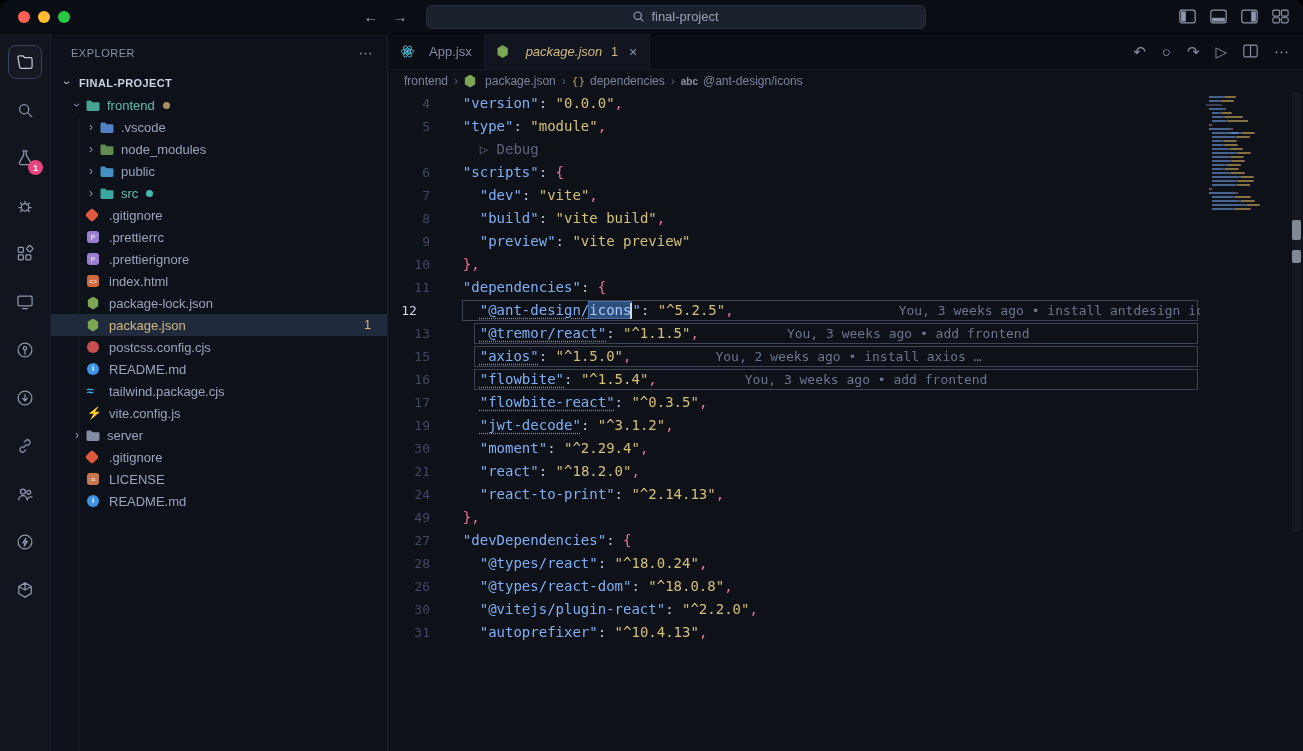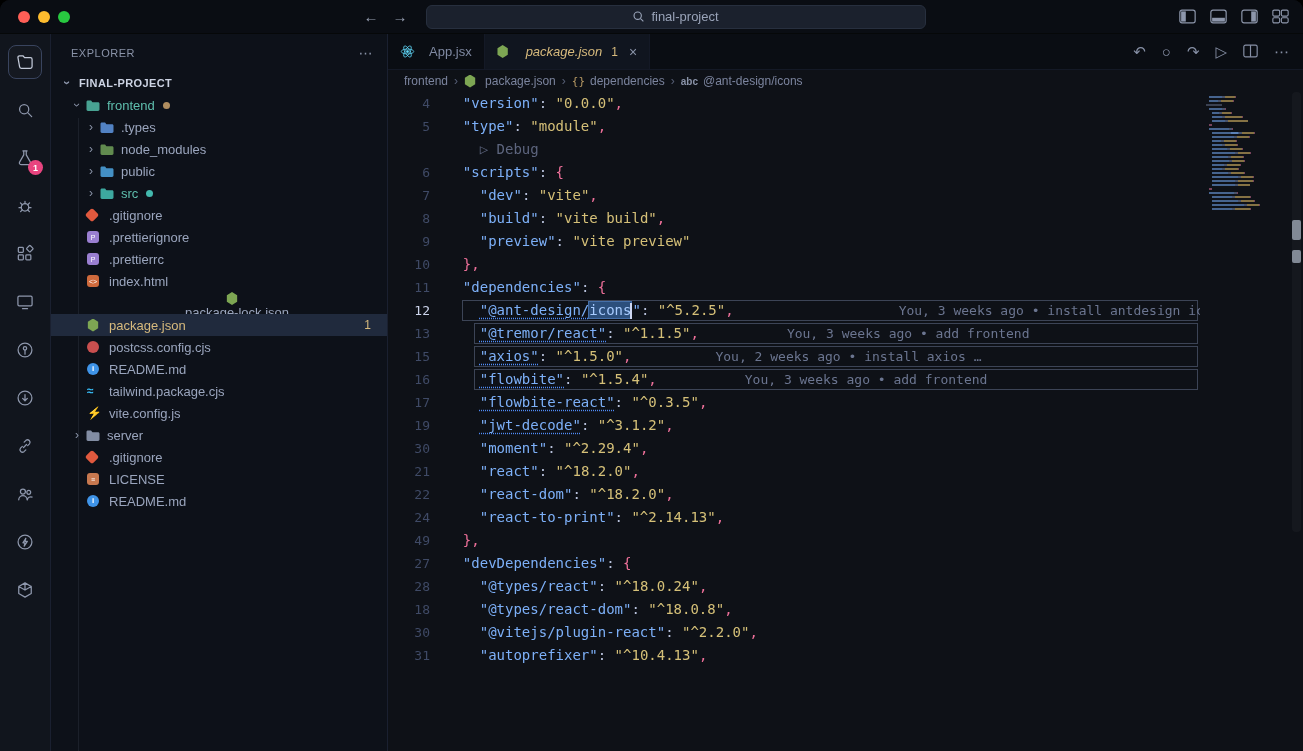--- a/index.html
+++ b/index.html
@@ -64,21 +64,21 @@
   .breadcrumbs { height:22px; flex:none; display:flex; align-items:center; padding-left:16px; gap:6px; font-size:12px; color:#7b849e; background:#0e1117; }
   .bc-sep { color:#565e75; }
   .bc-item { display:inline-flex; align-items:center; gap:5px; }
   .bc-glyph { color:#b89a64; font-size:11px; font-family:"DejaVu Sans Mono",monospace; }
   .bc-abc { color:#8a93a8; font-size:10px; font-weight:bold; }
 
   .editor-body { flex:1; display:flex; min-height:0; position:relative; }
   .codepane { flex:1; overflow:hidden; font-family:"DejaVu Sans Mono",monospace; font-size:14px; min-width:0; }
   .crow { height:23px; line-height:23px; display:flex; position:relative; }
   .gut { width:58px; flex:none; text-align:right; padding-right:16px; color:#3f4a66; font-size:13px; }
-  .gut.cur { color:#cdd5ec; }
+  .gut.cur { color:#cdd5ec;text-align:center; }
   .ctxt { flex:1; white-space:pre; overflow:hidden; position:relative; }
   .tk-w { color:#a9b1d6; }
   .tk-k { color:#7db0f8; }
   .tk-sq { color:#7db0f8; text-decoration:underline; text-decoration-style:dotted; text-decoration-color:#4f8cf7; text-underline-offset:3px; }
   .tk-sel { color:#a8ccff; background:#2c4f7c; box-shadow:0 0 0 1px #456fa8; }
   .tk-cu { display:inline-block; width:2px; height:16px; background:#cdd6f0; vertical-align:middle; margin:0 0 0 -1px; }
   .tk-c { color:#b8c2dc; }
   .tk-s { color:#d5c078; }
   .tk-p { color:#f0719b; }
   .tk-g { color:#5d657e; }
@@ -245,21 +245,21 @@
             <span class="flabel" style="color: rgb(95, 191, 174);">frontend</span>
             <span class="fdot" style="background: rgb(176, 141, 95);"></span>
           </div>
           <div class="trow" style="padding-left: 32px;">
             <span class="chev">›</span>
             <span class="ficon">
               <svg width="16" height="13" viewBox="0 0 16 14">
                 <path d="M1 3.2C1 2.4 1.7 1.7 2.5 1.7h3.4l1.5 1.8h6.1c.8 0 1.5.7 1.5 1.5v6.3c0 .8-.7 1.5-1.5 1.5h-11C1.7 12.8 1 12.1 1 11.3z" fill="#5a8fd6" opacity=".9"></path>
               </svg>
             </span>
-            <span class="flabel">.types</span>
+            <span class="flabel">.vscode</span>
           </div>
           <div class="trow" style="padding-left: 32px;">
             <span class="chev">›</span>
             <span class="ficon">
               <svg width="16" height="13" viewBox="0 0 16 14">
                 <path d="M1 3.2C1 2.4 1.7 1.7 2.5 1.7h3.4l1.5 1.8h6.1c.8 0 1.5.7 1.5 1.5v6.3c0 .8-.7 1.5-1.5 1.5h-11C1.7 12.8 1 12.1 1 11.3z" fill="#6a9955" opacity=".9"></path>
               </svg>
             </span>
             <span class="flabel">node_modules</span>
           </div>
@@ -285,35 +285,35 @@
           <div class="trow" style="padding-left: 36px;">
             <span class="ficon">
               <span class="dia-ic" style="background:#e0593e"></span>
             </span>
             <span class="flabel">.gitignore</span>
           </div>
           <div class="trow" style="padding-left: 36px;">
             <span class="ficon">
               <span class="sq-ic" style="background:#9a7fd1">P</span>
             </span>
+            <span class="flabel">.prettierrc</span>
+          </div>
+          <div class="trow" style="padding-left: 36px;">
+            <span class="ficon">
+              <span class="sq-ic" style="background:#9a7fd1">P</span>
+            </span>
             <span class="flabel">.prettierignore</span>
           </div>
           <div class="trow" style="padding-left: 36px;">
             <span class="ficon">
-              <span class="sq-ic" style="background:#9a7fd1">P</span>
-            </span>
-            <span class="flabel">.prettierrc</span>
-          </div>
-          <div class="trow" style="padding-left: 36px;">
-            <span class="ficon">
               <span class="sq-ic" style="background:#cf6a3c">&lt;&gt;</span>
             </span>
             <span class="flabel">index.html</span>
           </div>
-          <div class="trow" style="padding-left: 36px; flex-direction: column;">
+          <div class="trow" style="padding-left: 36px;">
             <span class="ficon">
               <span class="hex-ic" style="background:#7da653"></span>
             </span>
             <span class="flabel">package-lock.json</span>
           </div>
           <div class="trow sel" style="padding-left: 36px;">
             <span class="ficon">
               <span class="hex-ic" style="background:#7da653"></span>
             </span>
             <span class="flabel" style="color: rgb(215, 186, 125);">package.json</span>
@@ -498,41 +498,37 @@
             </div>
             <div class="crow">
               <div class="gut">30</div>
               <div class="ctxt"><span class="tk-w">    </span><span class="tk-k">"moment"</span><span class="tk-c">: </span><span class="tk-s">"^2.29.4"</span><span class="tk-p">,</span></div>
             </div>
             <div class="crow">
               <div class="gut">21</div>
               <div class="ctxt"><span class="tk-w">    </span><span class="tk-k">"react"</span><span class="tk-c">: </span><span class="tk-s">"^18.2.0"</span><span class="tk-p">,</span></div>
             </div>
             <div class="crow">
-              <div class="gut">22</div>
-              <div class="ctxt"><span class="tk-w">    </span><span class="tk-k">"react-dom"</span><span class="tk-c">: </span><span class="tk-s">"^18.2.0"</span><span class="tk-p">,</span></div>
-            </div>
-            <div class="crow">
               <div class="gut">24</div>
               <div class="ctxt"><span class="tk-w">    </span><span class="tk-k">"react-to-print"</span><span class="tk-c">: </span><span class="tk-s">"^2.14.13"</span><span class="tk-p">,</span></div>
             </div>
             <div class="crow">
               <div class="gut">49</div>
               <div class="ctxt"><span class="tk-w">  </span><span class="tk-p">},</span></div>
             </div>
             <div class="crow">
               <div class="gut">27</div>
               <div class="ctxt"><span class="tk-w">  </span><span class="tk-k">"devDependencies"</span><span class="tk-c">: </span><span class="tk-p">{</span></div>
             </div>
             <div class="crow">
               <div class="gut">28</div>
               <div class="ctxt"><span class="tk-w">    </span><span class="tk-k">"@types/react"</span><span class="tk-c">: </span><span class="tk-s">"^18.0.24"</span><span class="tk-p">,</span></div>
             </div>
             <div class="crow">
-              <div class="gut">18</div>
+              <div class="gut">26</div>
               <div class="ctxt"><span class="tk-w">    </span><span class="tk-k">"@types/react-dom"</span><span class="tk-c">: </span><span class="tk-s">"^18.0.8"</span><span class="tk-p">,</span></div>
             </div>
             <div class="crow">
               <div class="gut">30</div>
               <div class="ctxt"><span class="tk-w">    </span><span class="tk-k">"@vitejs/plugin-react"</span><span class="tk-c">: </span><span class="tk-s">"^2.2.0"</span><span class="tk-p">,</span></div>
             </div>
             <div class="crow">
               <div class="gut">31</div>
               <div class="ctxt"><span class="tk-w">    </span><span class="tk-k">"autoprefixer"</span><span class="tk-c">: </span><span class="tk-s">"^10.4.13"</span><span class="tk-p">,</span></div>
             </div>

